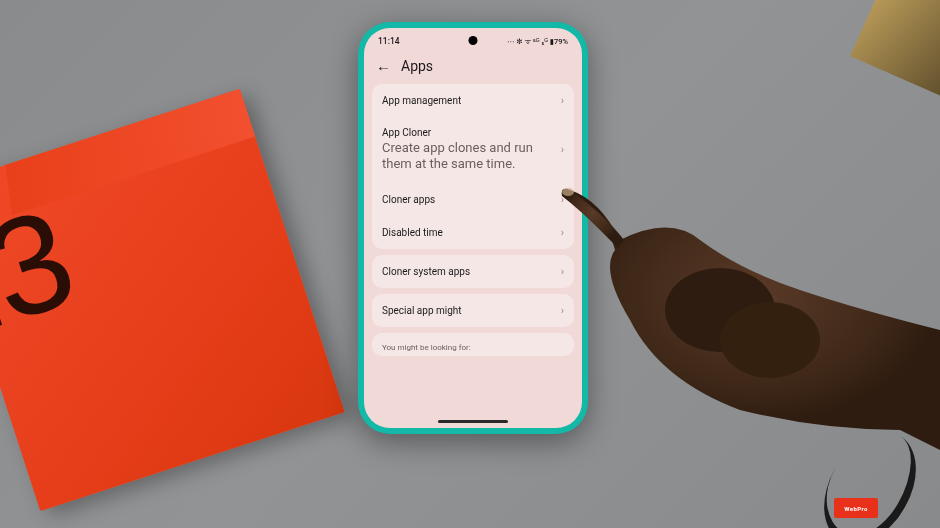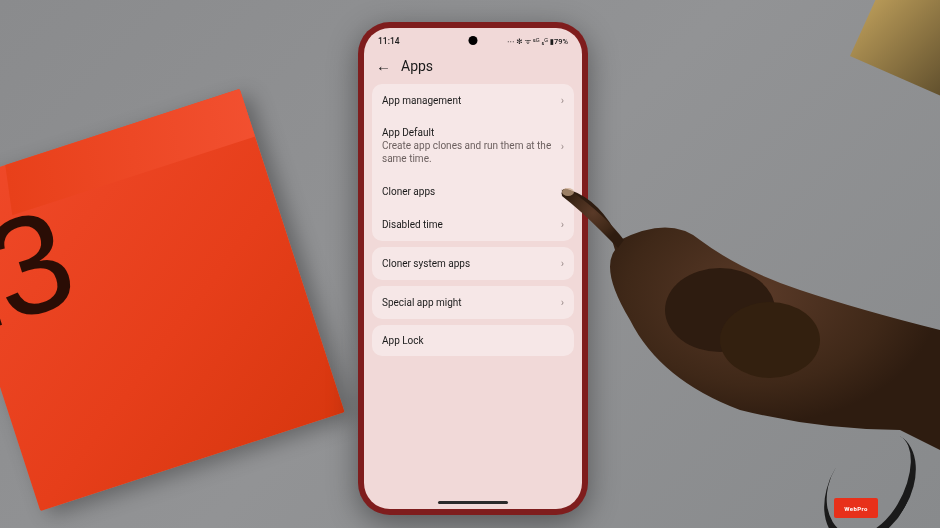--- a/index.html
+++ b/index.html
@@ -90,22 +90,22 @@
   .corner-br-label::before{
     content:"WebPro";
   }
 
   
   .phone {
     position: absolute;
     left: 358px;
     top: 22px;
     width: 230px;
-    height: 493px;
-    background: #7f1d1d;
+    height: 412px;
+    background: #14b8a6;
     border-radius: 32px;
     padding: 6px;
     box-shadow: 0 8px 30px rgba(0,0,0,0.4);
   }
   .screen {
     width: 100%;
     height: 100%;
     background: #f1d9d8;
     border-radius: 26px;
     position: relative;
@@ -173,21 +173,21 @@
     justify-content: space-between;
     gap: 9px;
   }
   .row-body { flex: 1; }
   .row-title {
     font-size: 10px;
     color: #1a1a1a;
     font-weight: 450;
   }
   .row-sub {
-    font-size: 10px;
+    font-size: 13px;
     color: #6b5f5e;
     margin-top: 2px;
     line-height: 1.25;
   }
   .chevron {
     color: #9a8b8a;
     font-size: 11px;
   }
 
   .hint-label {
@@ -250,21 +250,21 @@
 
       <div class="card">
         <div class="row">
           <div class="row-body">
             <div class="row-title">App management</div>
           </div>
           <span class="chevron">›</span>
         </div>
         <div class="row">
           <div class="row-body">
-            <div class="row-title">App Default</div>
+            <div class="row-title">App Cloner</div>
             <div class="row-sub">Create app clones and run them at the same time.</div>
           </div>
           <span class="chevron">›</span>
         </div>
         <div class="row">
           <div class="row-body">
             <div class="row-title">Cloner apps</div>
           </div>
           <span class="chevron">›</span>
         </div>
@@ -288,25 +288,21 @@
       <div class="card">
         <div class="row">
           <div class="row-body">
             <div class="row-title">Special app might</div>
           </div>
           <span class="chevron">›</span>
         </div>
       </div>
 
       <div class="card">
-        <div class="row">
-          <div class="row-body">
-            <div class="row-title">App Lock</div>
-          </div>
-        </div>
+        <div class="hint-label">You might be looking for:</div>
       </div>
 
     </div>
 
     <div class="gesture-bar"></div>
   </div>
 </div>
 
 <div class="hand">
   <svg viewBox="0 0 380 380">

